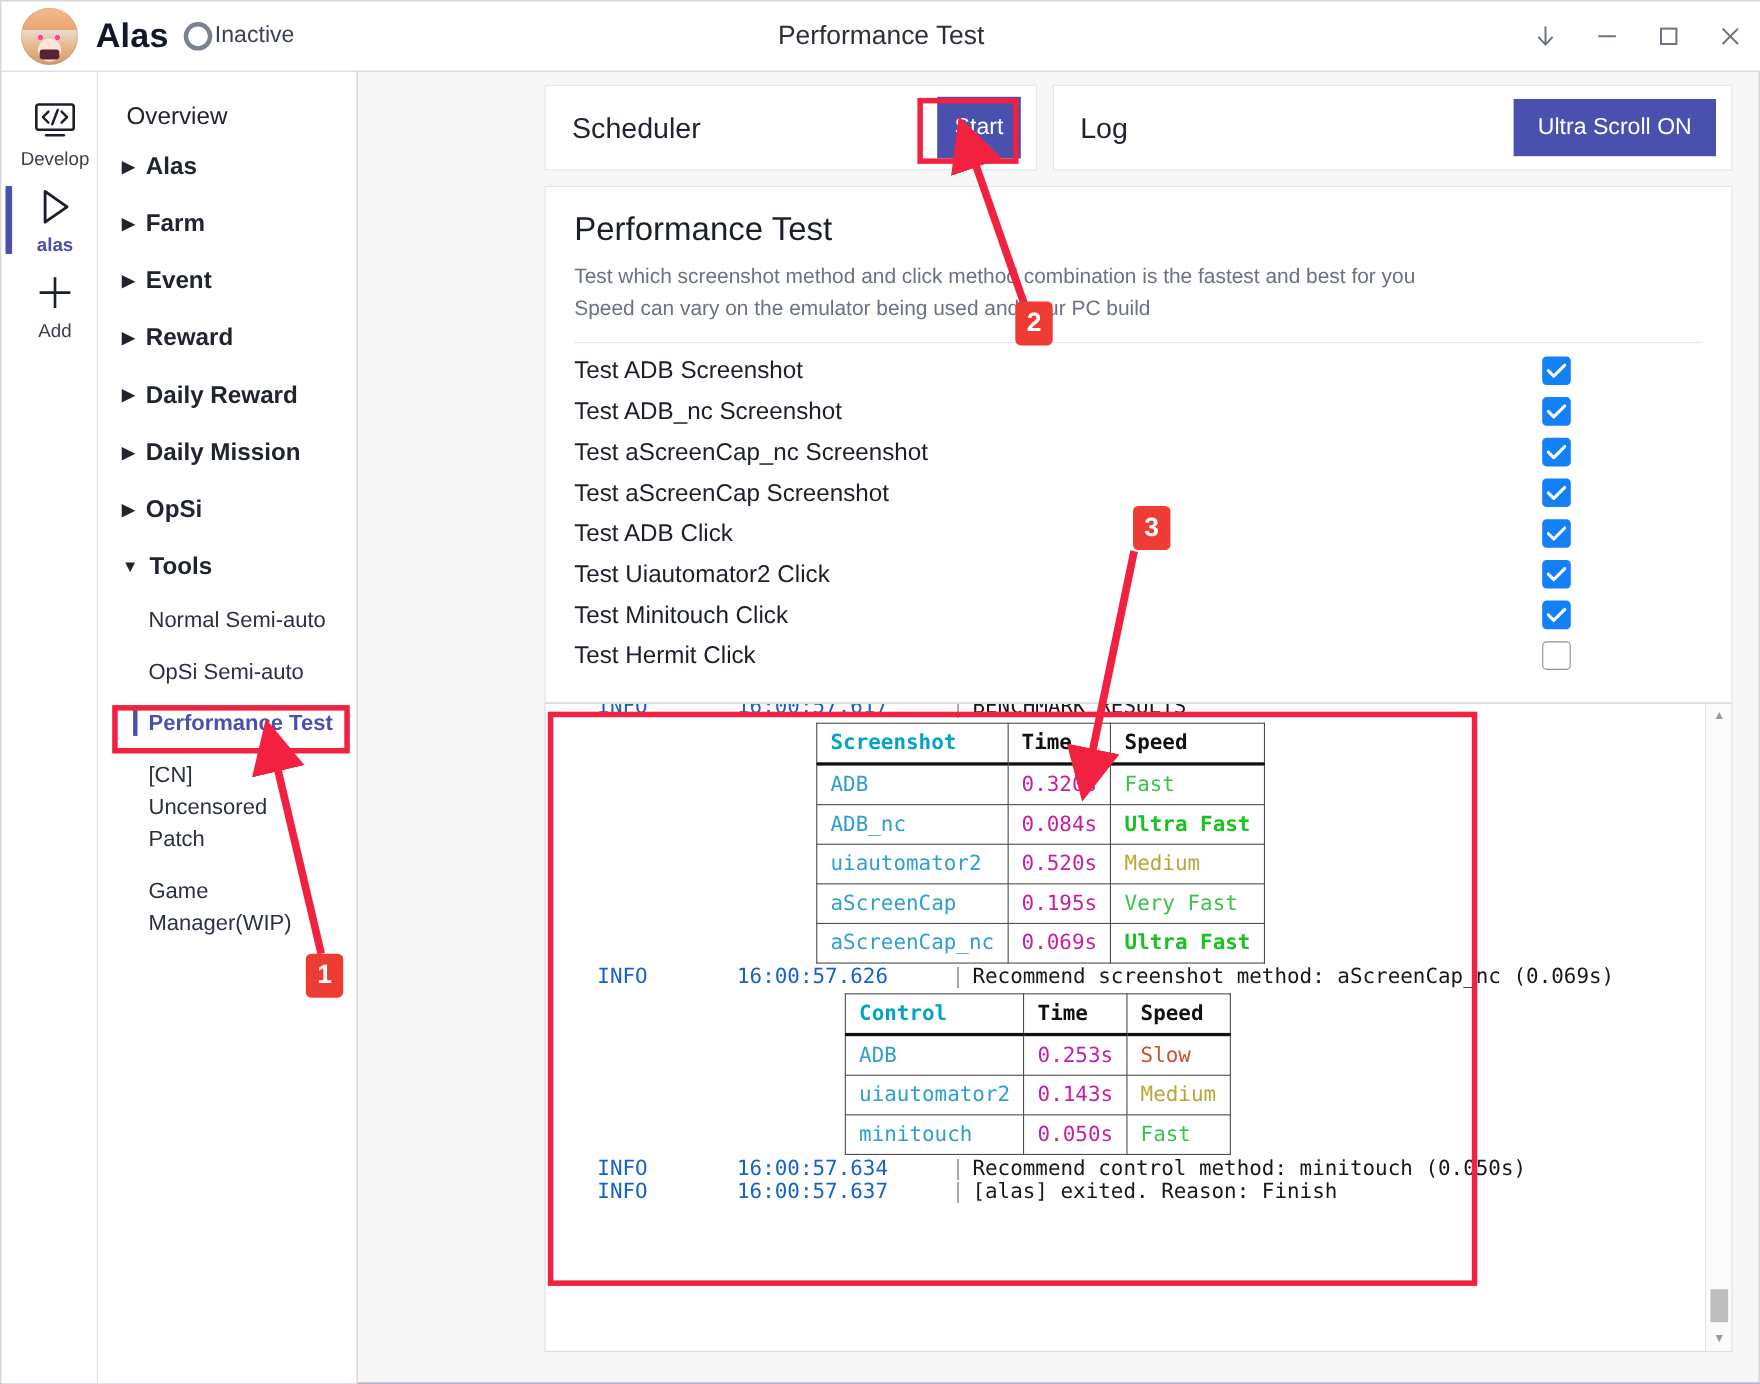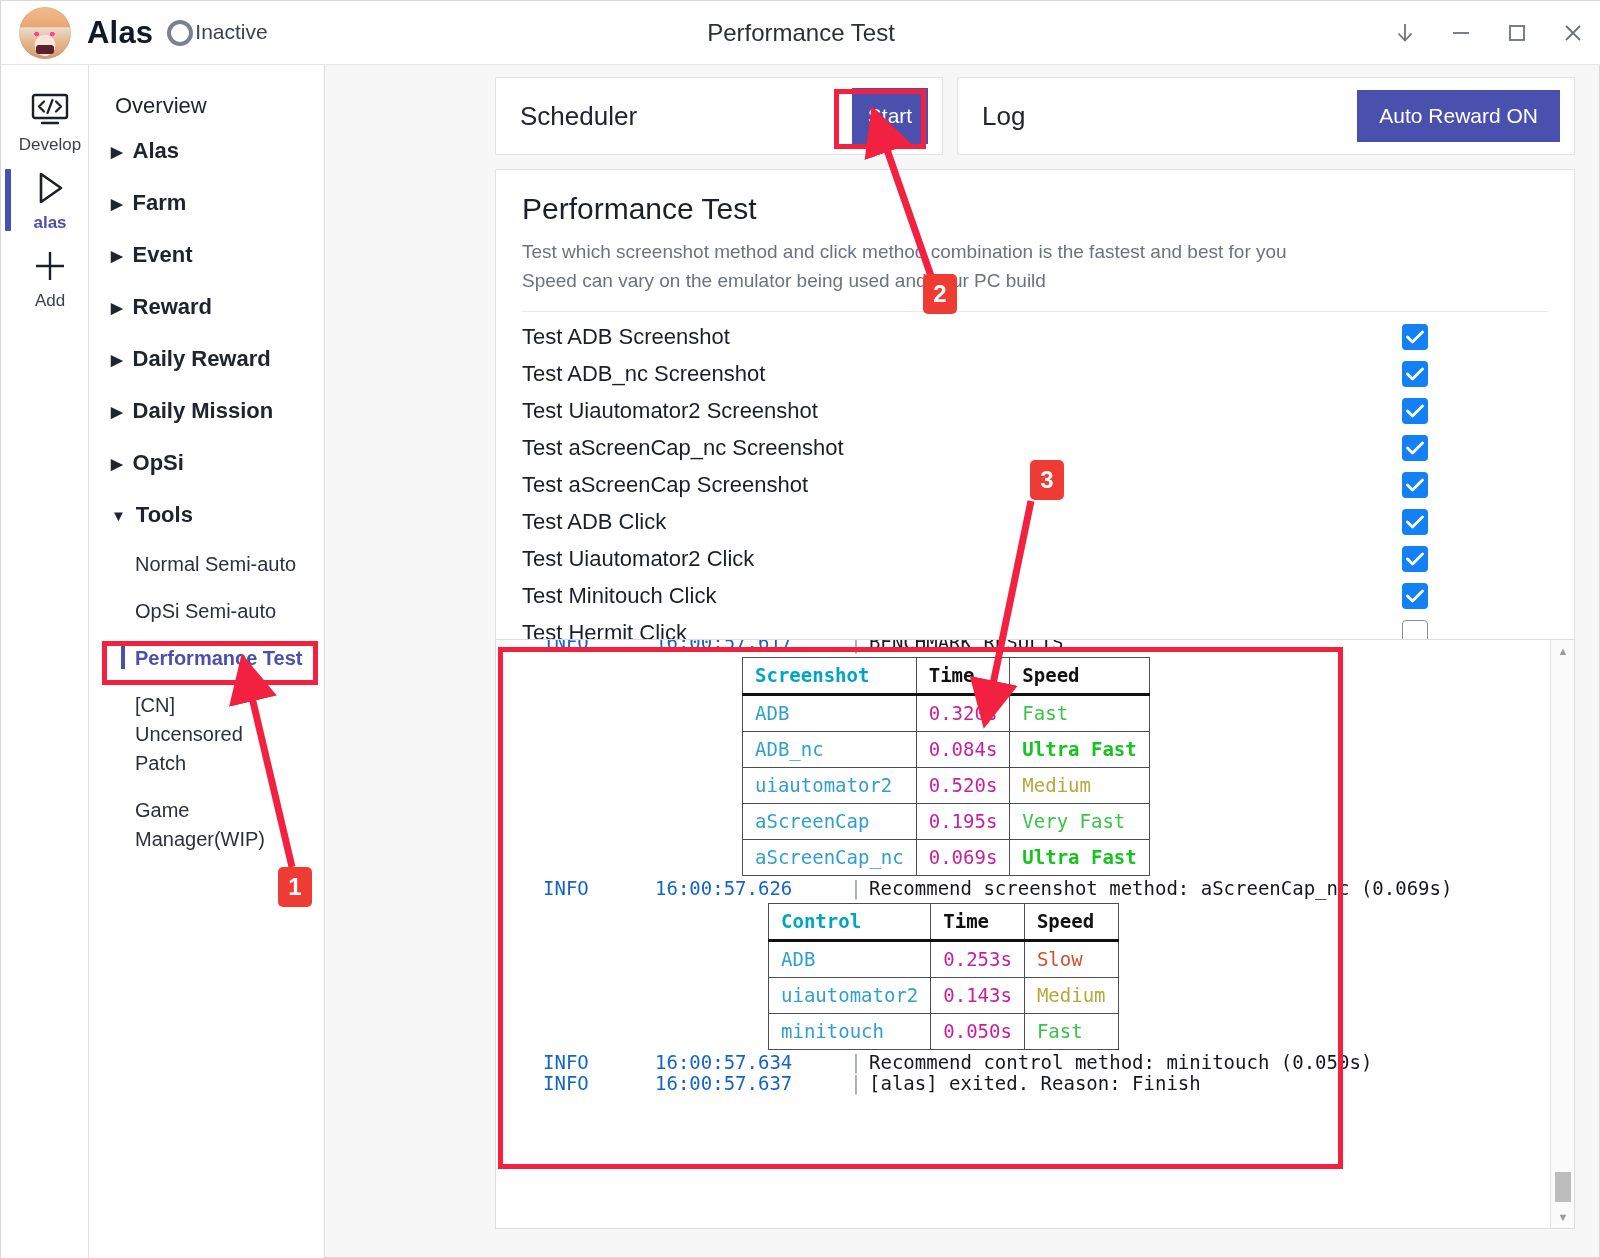--- a/index.html
+++ b/index.html
@@ -162,21 +162,21 @@
   }
   .log-inner {
     position: absolute; left: 0; top: 0; right: 24px; bottom: 0;
     padding: 6px 0 0 14px;
     font-family: "DejaVu Sans Mono", monospace;
     font-size: 19px; line-height: 21px; color: #16181d;
     overflow: hidden;
   }
   .log-line { white-space: pre; display: flex; }
   .lvl { color: #1464c8; width: 112px; flex: 0 0 112px; margin-left: 33px; }
-  .ts  { color: #1464c8; width: 188px; flex: 0 0 188px; }
+  .ts  { color: #1464c8; width: 188px; flex: 0 0 188px; margin-left: 15px; }
   .bar { color: #9aa0a8; width: 26px; flex: 0 0 26px; text-align: center; }
   .msg { color: #16181d; }
   .log-tables { padding-left: 232px; }
 
   table.bench {
     border-collapse: collapse;
     font-family: "DejaVu Sans Mono", monospace;
     font-size: 19px;
     margin: 4px 0 2px 0;
   }
@@ -337,48 +337,40 @@
 
   <div class="content">
 
     <div class="top-row">
       <div class="panel-card card-scheduler">
         <div class="card-title">Scheduler</div>
         <button class="btn-primary btn-start">Start</button>
       </div>
       <div class="panel-card card-log">
         <div class="card-title">Log</div>
-        <button class="btn-primary btn-autoscroll">Auto Reward ON</button>
+        <button class="btn-primary btn-autoscroll">Ultra Scroll ON</button>
       </div>
     </div>
 
     <div class="perf-panel">
       <div class="perf-title">Performance Test</div>
       <div class="perf-desc">Test which screenshot method and click method combination is the fastest and best for you</div>
       <div class="perf-desc">Speed can vary on the emulator being used and your PC build</div>
       <div class="perf-divider"></div>
 
       <div class="opt-row">
         <span class="opt-label">Test ADB Screenshot</span>
         <span class="chk on">
           <svg width="18" height="14" viewBox="0 0 18 14">
               <path d="M1.5 7l5 5L16.5 2" fill="none" stroke="#ffffff" stroke-width="2.8" stroke-linecap="round" stroke-linejoin="round"></path>
             </svg>
         </span>
       </div>
       <div class="opt-row">
         <span class="opt-label">Test ADB_nc Screenshot</span>
-        <span class="chk on">
-          <svg width="18" height="14" viewBox="0 0 18 14">
-              <path d="M1.5 7l5 5L16.5 2" fill="none" stroke="#ffffff" stroke-width="2.8" stroke-linecap="round" stroke-linejoin="round"></path>
-            </svg>
-        </span>
-      </div>
-      <div class="opt-row">
-        <span class="opt-label">Test Uiautomator2 Screenshot</span>
         <span class="chk on">
           <svg width="18" height="14" viewBox="0 0 18 14">
               <path d="M1.5 7l5 5L16.5 2" fill="none" stroke="#ffffff" stroke-width="2.8" stroke-linecap="round" stroke-linejoin="round"></path>
             </svg>
         </span>
       </div>
       <div class="opt-row">
         <span class="opt-label">Test aScreenCap_nc Screenshot</span>
         <span class="chk on">
           <svg width="18" height="14" viewBox="0 0 18 14">

